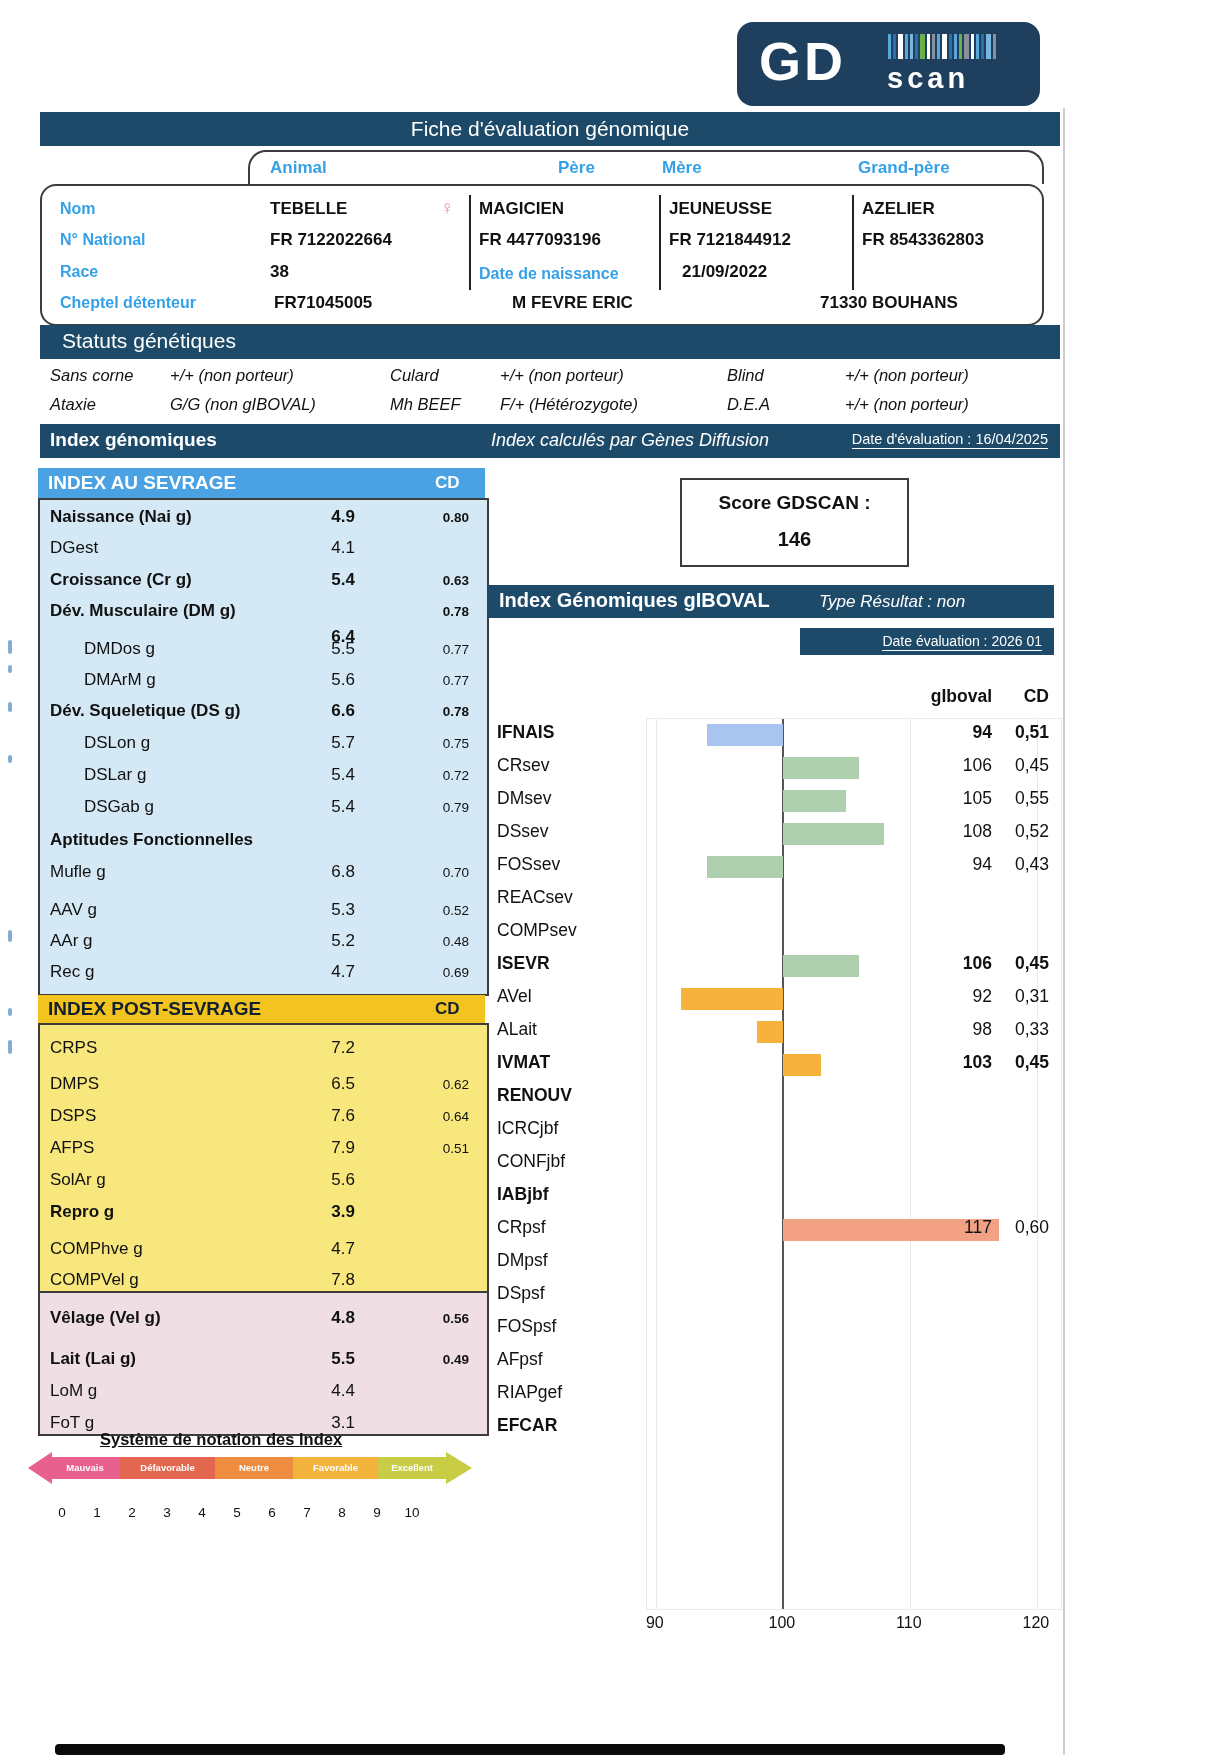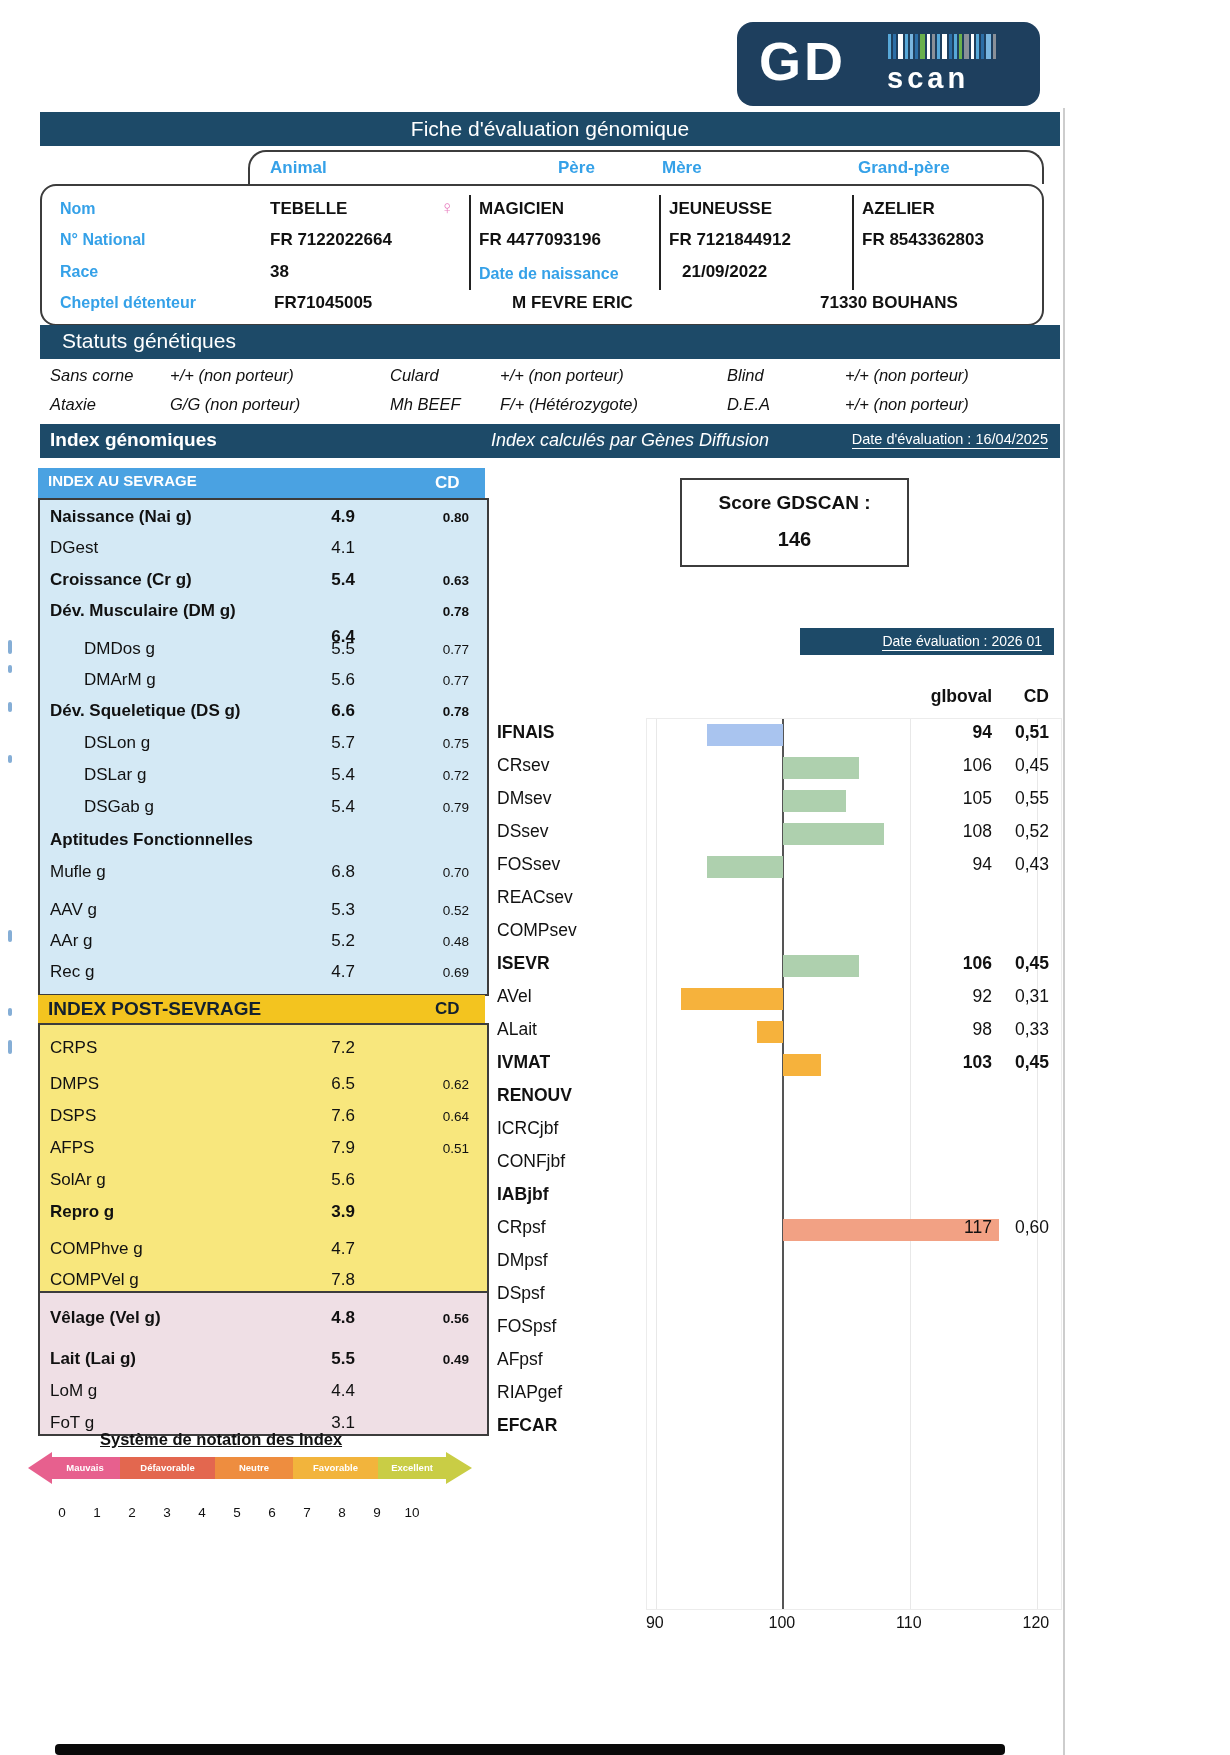--- a/index.html
+++ b/index.html
@@ -138,35 +138,35 @@
     <div class="bar-title-lg">Statuts génétiques</div>
   </div>
   <div class="abs" id="statuts-grid" style="left:40px;top:362px;width:1020px;height:62px;">
       <div class="abs st" style="left: 10px; top: 4px;">Sans corne</div>
       <div class="abs st" style="left: 130px; top: 4px;">+/+ (non porteur)</div>
       <div class="abs st" style="left: 350px; top: 4px;">Culard</div>
       <div class="abs st" style="left: 460px; top: 4px;">+/+ (non porteur)</div>
       <div class="abs st" style="left: 687px; top: 4px;">Blind</div>
       <div class="abs st" style="left: 805px; top: 4px;">+/+ (non porteur)</div>
       <div class="abs st" style="left: 10px; top: 33px;">Ataxie</div>
-      <div class="abs st" style="left: 130px; top: 33px;">G/G (non porteur)</div>
+      <div class="abs st" style="left: 130px; top: 33px;">G/G (non gIBOVAL)</div>
       <div class="abs st" style="left: 350px; top: 33px;">Mh BEEF</div>
       <div class="abs st" style="left: 460px; top: 33px;">F/+ (Hétérozygote)</div>
       <div class="abs st" style="left: 687px; top: 33px;">D.E.A</div>
       <div class="abs st" style="left: 805px; top: 33px;">+/+ (non porteur)</div>
     </div>
 
   <div class="navybar" style="left:40px;top:424px;width:1020px;height:34px;">
     <div class="abs" style="left:10px;top:5px;font-size:19px;font-weight:bold;">Index génomiques</div>
     <div class="abs" style="left:380px;top:6px;width:420px;text-align:center;font-size:18px;font-style:italic;">Index calculés par Gènes Diffusion</div>
     <div class="abs" style="right:12px;top:7px;font-size:14.5px;border-bottom:1px solid #fff;padding-bottom:1px;">Date d'évaluation : 16/04/2025</div>
   </div>
 
   <div class="tblhdr" style="left:38px;top:468px;width:447px;height:30px;background:#4aa2e2;color:#fff;">
-    <div class="abs" style="left:10px;top:4px;font-size:15px;font-weight:bold;">INDEX AU SEVRAGE</div>
+    <div class="abs" style="left:10px;top:4px;font-size:19px;font-weight:bold;">INDEX AU SEVRAGE</div>
     <div class="abs" style="left:397px;top:5px;font-size:17px;font-weight:bold;">CD</div>
   </div>
   <div class="tbl" id="sev-table" style="left:38px;top:498px;width:447px;height:494px;background:#d4e9f5;">
       <div class="abs tl b" style="left: 10px; top: 7px;">Naissance (Nai g)</div>
       <div class="abs tv b" style="left: 180px; top: 7px;">4.9</div>
       <div class="abs tc b" style="left: 349px; top: 10px;">0.80</div>
       <div class="abs tl" style="left: 10px; top: 38px;">DGest</div>
       <div class="abs tv" style="left: 180px; top: 38px;">4.1</div>
       <div class="abs tl b" style="left: 10px; top: 70px;">Croissance (Cr g)</div>
       <div class="abs tv b" style="left: 180px; top: 70px;">5.4</div>
@@ -277,20 +277,24 @@
       <div class="abs sn" style="left: 286px; top: 0px;">8</div>
       <div class="abs sn" style="left: 321px; top: 0px;">9</div>
       <div class="abs sn" style="left: 356px; top: 0px;">10</div>
     </div>
 
   <div class="abs" style="left:680px;top:478px;width:225px;height:85px;border:2px solid #3c3c3c;background:#fff;">
     <div class="abs" style="left:0;right:0;top:12px;text-align:center;font-size:19px;font-weight:bold;">Score GDSCAN :</div>
     <div class="abs" style="left:0;right:0;top:48px;text-align:center;font-size:20px;font-weight:bold;">146</div>
   </div>
 
+  <div class="navybar" style="left:487px;top:585px;width:567px;height:33px;">
+    <div class="abs" style="left:12px;top:4px;font-size:20px;font-weight:bold;">Index Génomiques gIBOVAL</div>
+    <div class="abs" style="left:332px;top:7px;font-size:17px;font-style:italic;">Type Résultat : non</div>
+  </div>
   <div class="navybar" style="left:800px;top:628px;width:254px;height:27px;">
     <div class="abs" style="right:12px;top:5px;font-size:14px;border-bottom:1px solid #fff;padding-bottom:1px;">Date évaluation : 2026 01</div>
   </div>
 
   <div class="abs" id="chart-section" style="left:487px;top:684px;width:573px;height:965px;">
     <div class="abs cv b" style="left:420px;top:2px;">gIboval</div>
     <div class="abs cc b" style="left:510px;top:2px;">CD</div>
     <div class="plot" id="chart-plot" style="left:159px;top:34px;width:414px;height:890px;">
       <div class="gridline" style="left:9px;height:890px;"></div>
       <div class="baseline" style="left:135px;height:890px;"></div>

